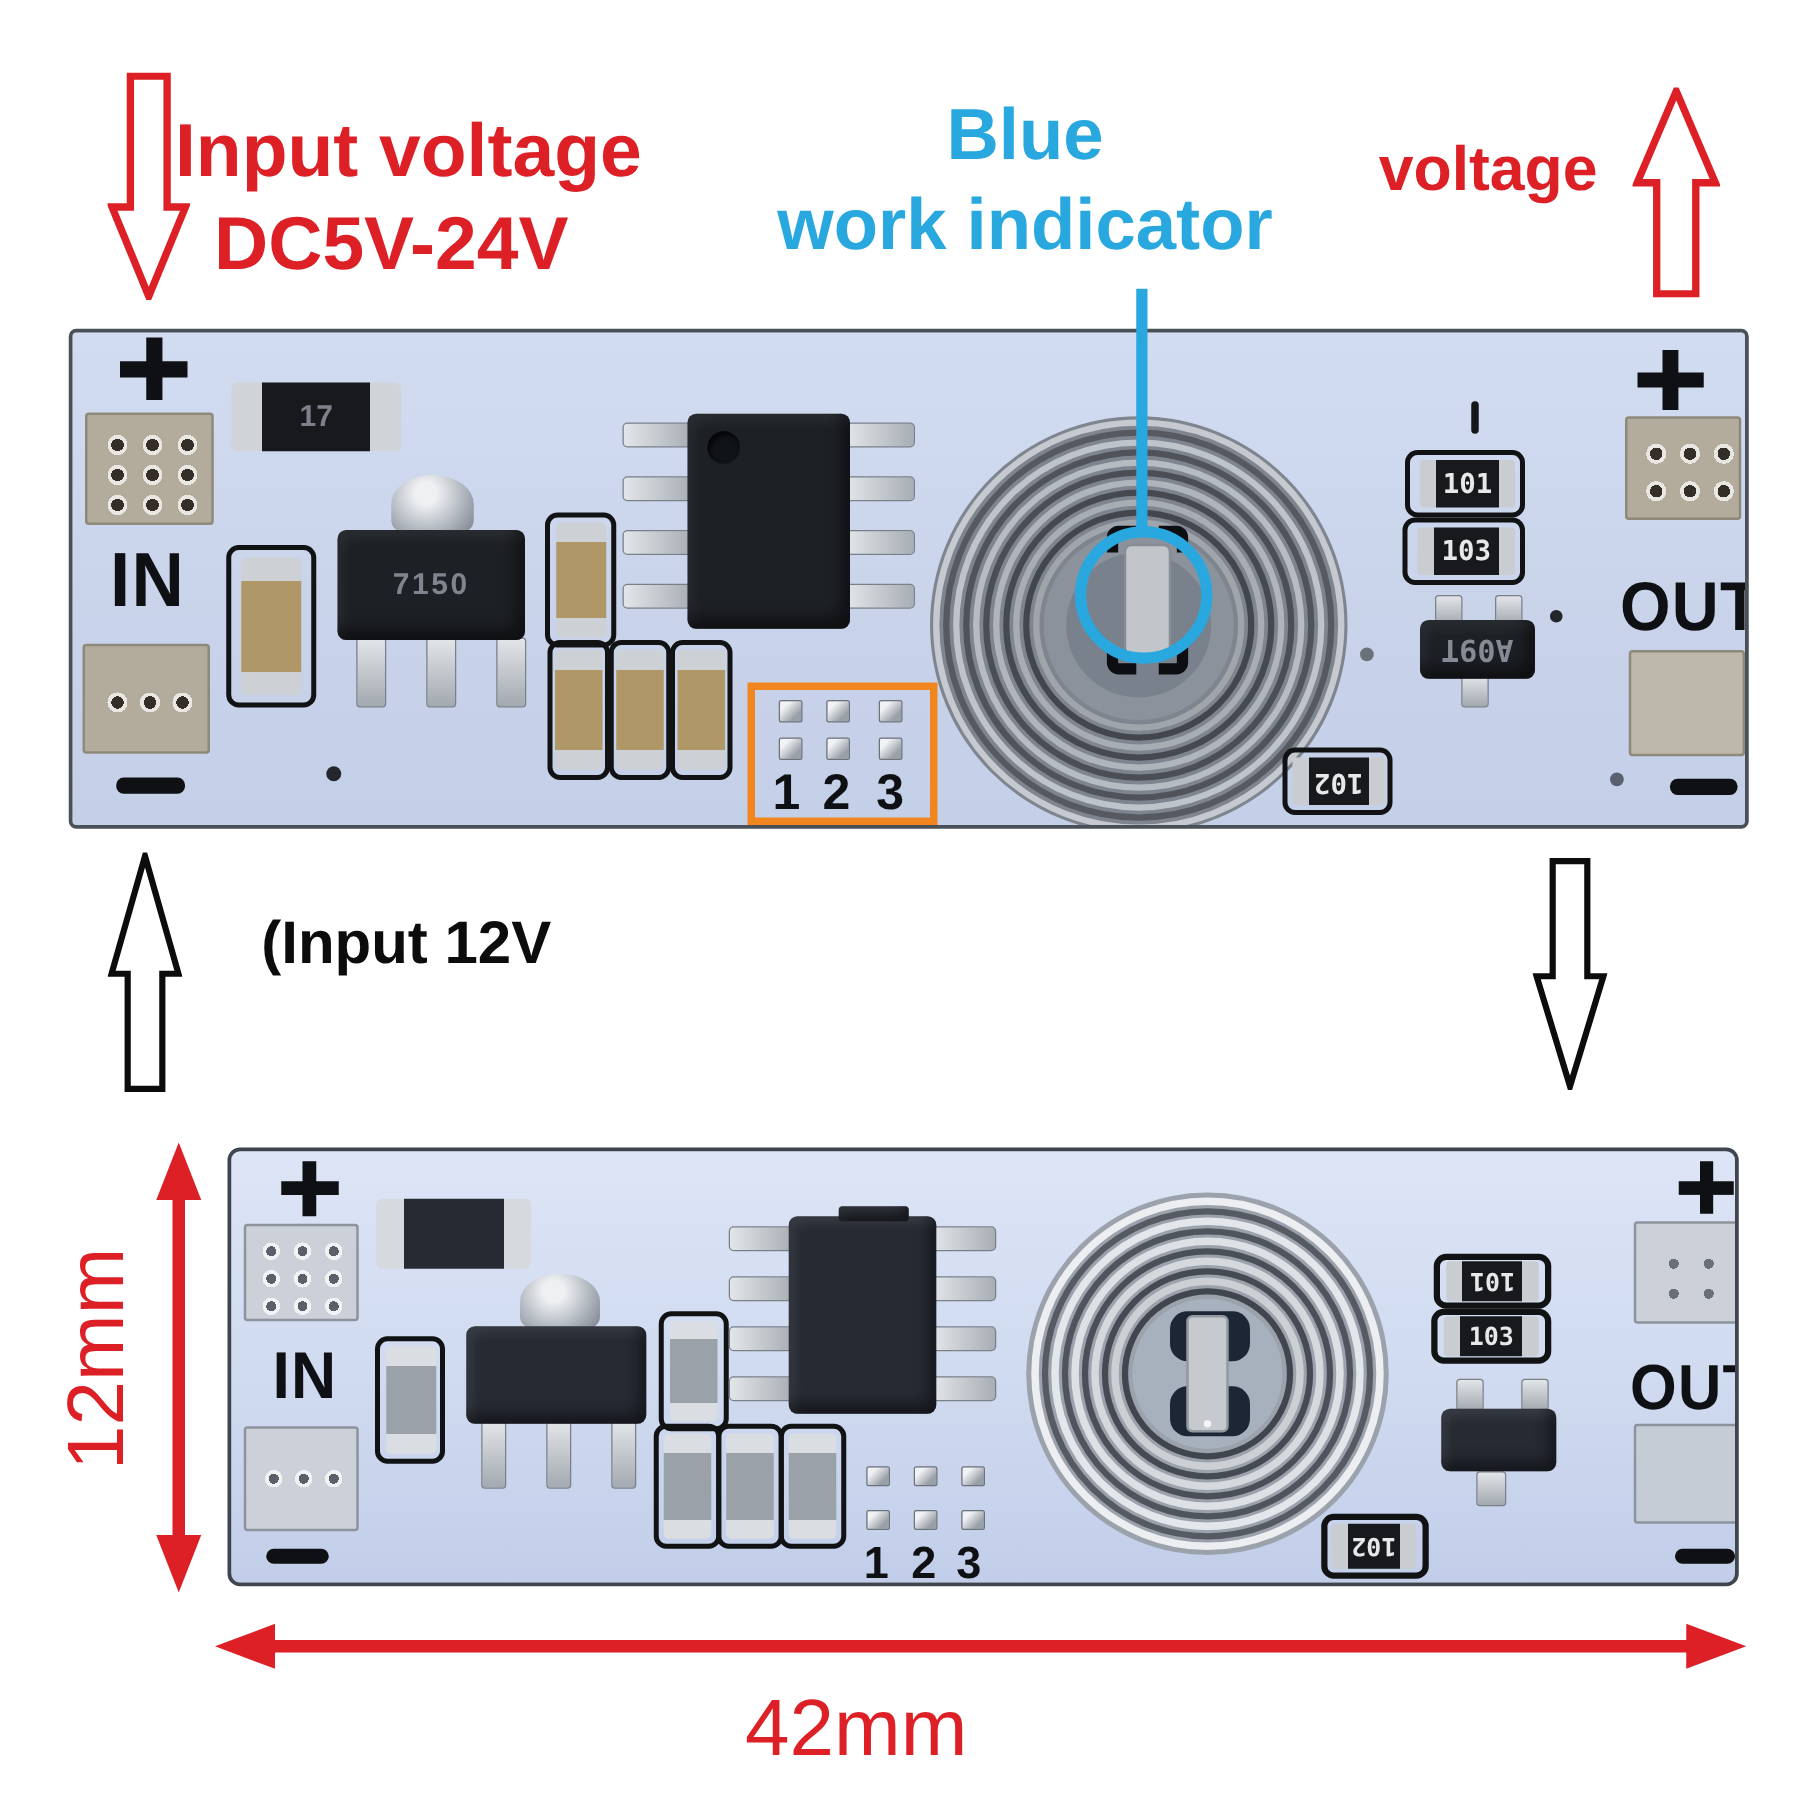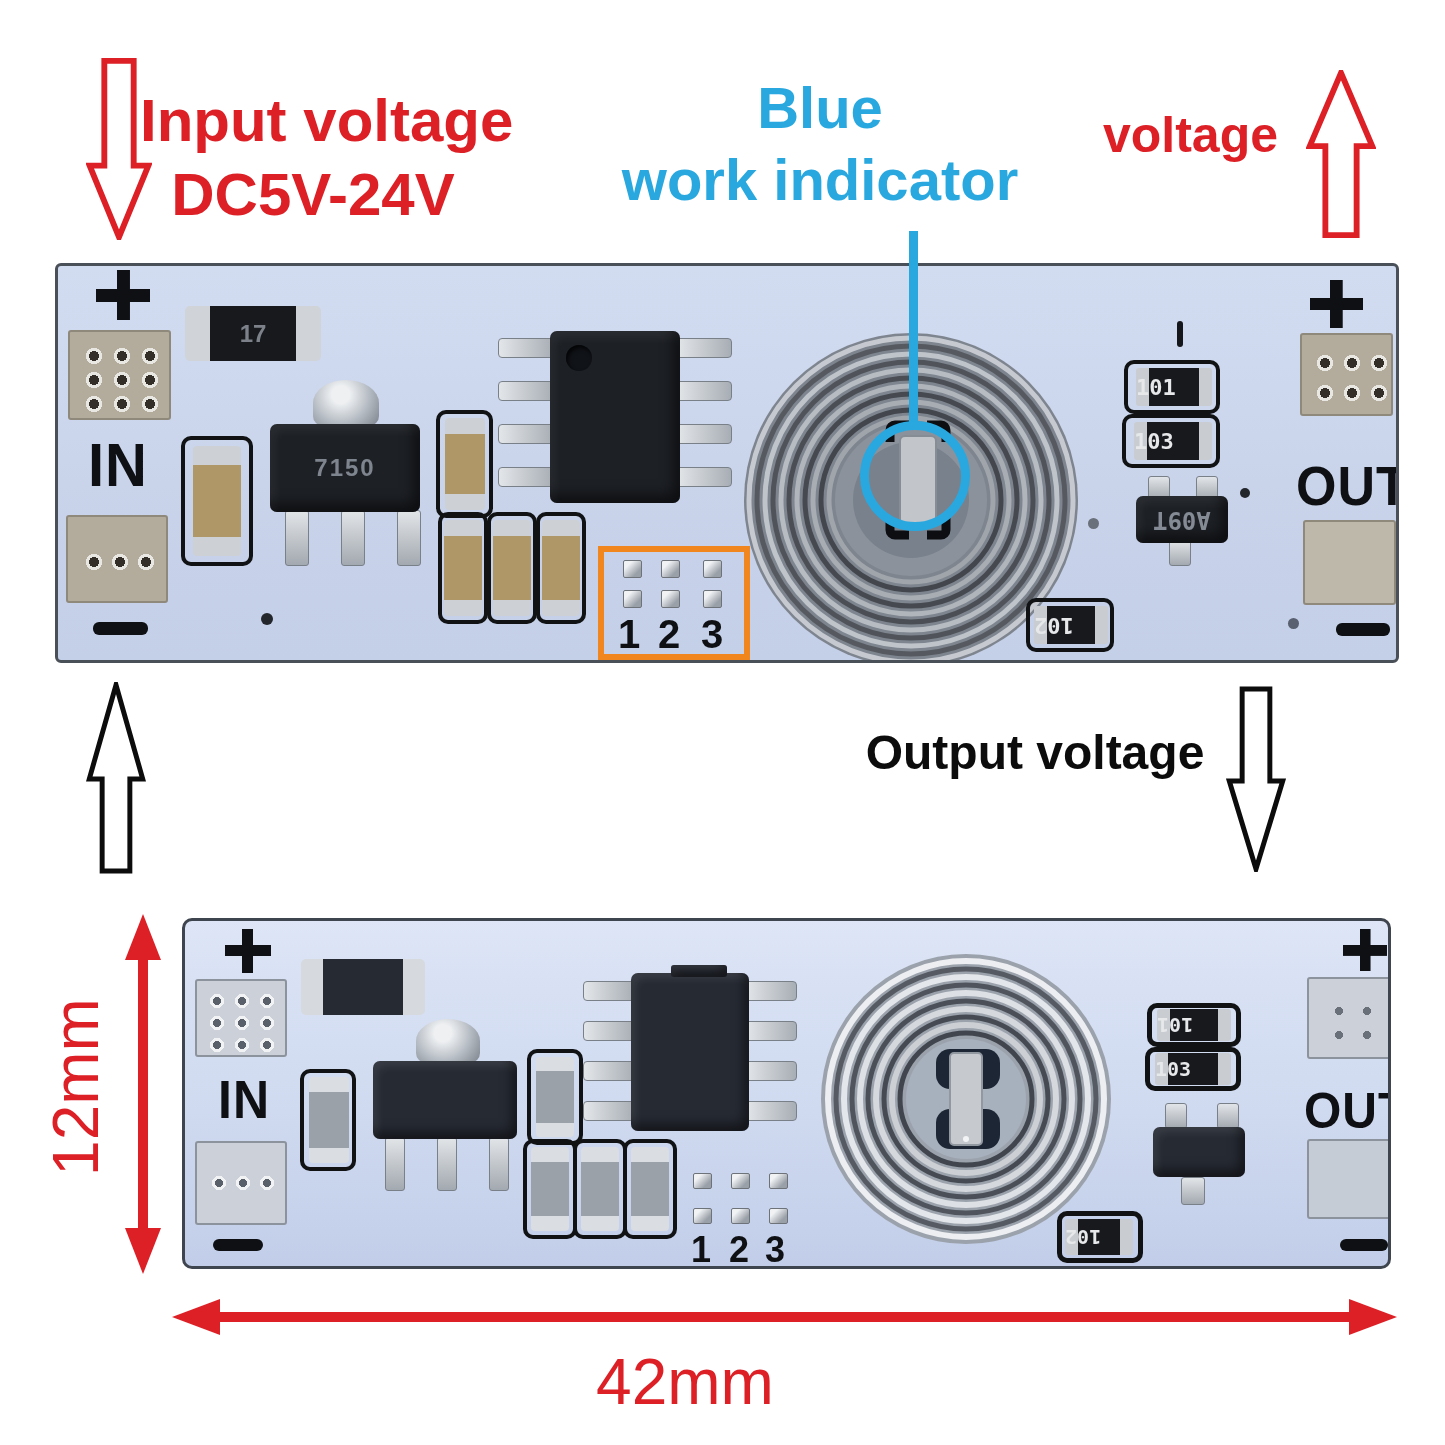--- a/index.html
+++ b/index.html
@@ -76,21 +76,21 @@
     radial-gradient(circle at 30px 32px,#6a707a 0 4px,transparent 4px),
     radial-gradient(circle at 58px 32px,#6a707a 0 4px,transparent 4px),
     radial-gradient(circle at 30px 56px,#6a707a 0 4px,transparent 4px),
     radial-gradient(circle at 58px 56px,#6a707a 0 4px,transparent 4px)}
   
   .bracket{position:absolute;border:4px solid #101214;border-radius:10px}
   .cap{position:absolute;border-radius:4px;
     background:linear-gradient(180deg,#cdd1d5 0 17%,#b09768 17% 83%,#cdd1d5 83%)}
   .capg{position:absolute;border-radius:4px;
     background:linear-gradient(180deg,#dadde1 0 18%,#9ba1a9 18% 82%,#dadde1 82%)}
-  .chip{position:absolute;border-radius:3px;display:flex;align-items:center;
+  .chip{position:absolute;border-radius:3px;display:flex;align-items:center;justify-content:center;
     background:linear-gradient(90deg,#c9cdd1 0 13px,#17191d 13px calc(100% - 13px),#c9cdd1 calc(100% - 13px));
     color:#e6e8ea;font-family:"DejaVu Sans Mono",monospace;font-weight:bold}
   .diode{position:absolute;border-radius:5px;display:flex;align-items:center;justify-content:center;
     background:linear-gradient(90deg,#d0d4d8 0 25px,#17191d 25px calc(100% - 25px),#d0d4d8 calc(100% - 25px))}
   .dioded{background:linear-gradient(90deg,#d6d9dd 0 22px,#262a33 22px calc(100% - 22px),#d6d9dd calc(100% - 22px))}
   .blackbody{position:absolute;background:#1d2025;border-radius:7px;
     box-shadow:inset -6px -8px 14px rgba(0,0,0,.55),inset 4px 6px 10px rgba(255,255,255,.07)}
   .navybody{position:absolute;background:#262a33;border-radius:7px;
     box-shadow:inset -5px -7px 12px rgba(0,0,0,.5),inset 4px 5px 9px rgba(255,255,255,.1)}
   .dome{position:absolute;border-radius:50% 50% 10px 10px;
@@ -241,23 +241,23 @@
     <div class="minusmark" style="left:1278px;top:357px;width:54px;height:13px"></div>
   </div>
 
   <div class="blue-line" style="left:909px;top:231px;width:9px;height:198px"></div>
   <div class="blue-ring" style="left:860px;top:421px;width:110px;height:110px"></div>
 
   <svg class="abs" style="left:86px;top:682px" width="60" height="192" viewBox="0 0 60 194">
     <path d="M30 3 L57 98 H44 V191 H16 V98 H3 Z" fill="#ffffff" class="stroke-ink" stroke-width="5" stroke-linejoin="miter"></path>
   </svg>
   <div class="ann ann-ink" style="left:140px;top:722px;width:370px;font-size:48px;line-height:1.38">
+    <span class="l">(Input 12V</span>
   </div>
   <div class="ann ann-ink" style="left:850px;top:720px;width:370px;font-size:48px;line-height:1.38">
-    <span class="l">Output voltage</span>
   </div>
   <svg class="abs" style="left:1226px;top:686px" width="60" height="186" viewBox="0 0 60 188">
     <path d="M16 3 H44 V96 H57 L30 185 L3 96 H16 Z" fill="#ffffff" class="stroke-ink" stroke-width="5" stroke-linejoin="miter"></path>
   </svg>
 
   <div class="board board-bottom">
     <div class="plusmark" style="left:40px;top:8px;width:46px;height:44px"></div>
     <div class="pad padb padb9" style="left:10px;top:58px;width:92px;height:78px"></div>
     <div class="boardlabel" style="left:33px;top:150px;font-size:50px">IN</div>
     <div class="pad padb padb3" style="left:10px;top:220px;width:92px;height:84px"></div>

